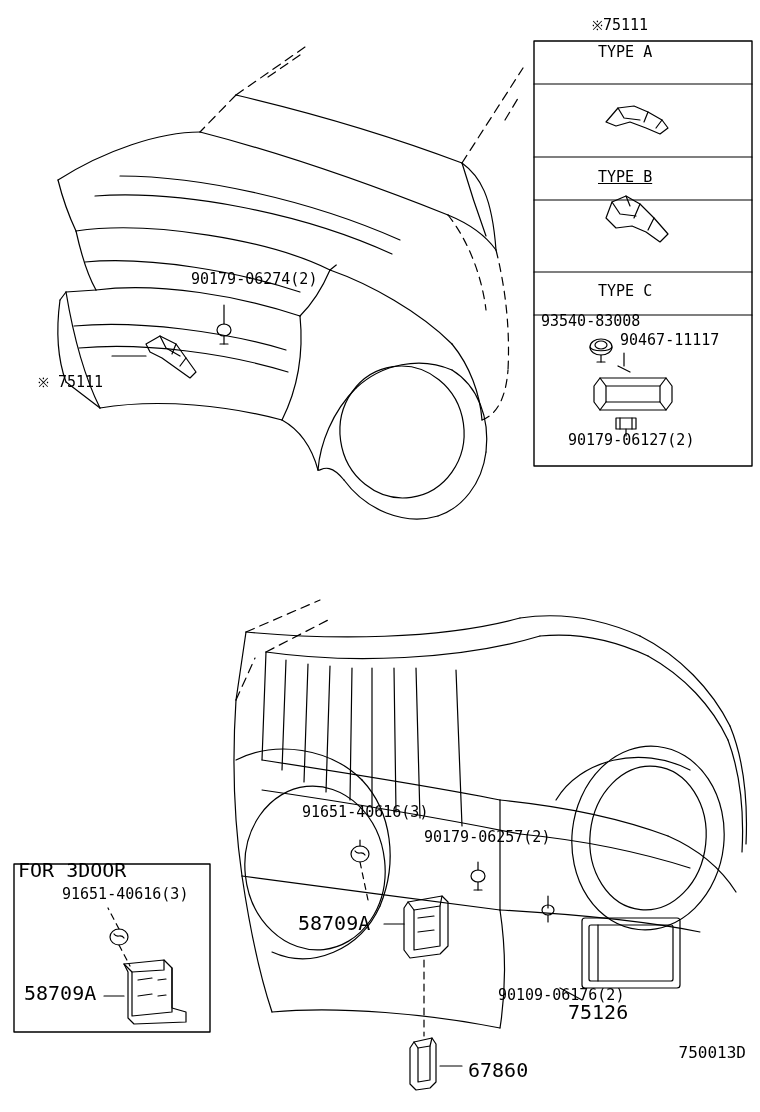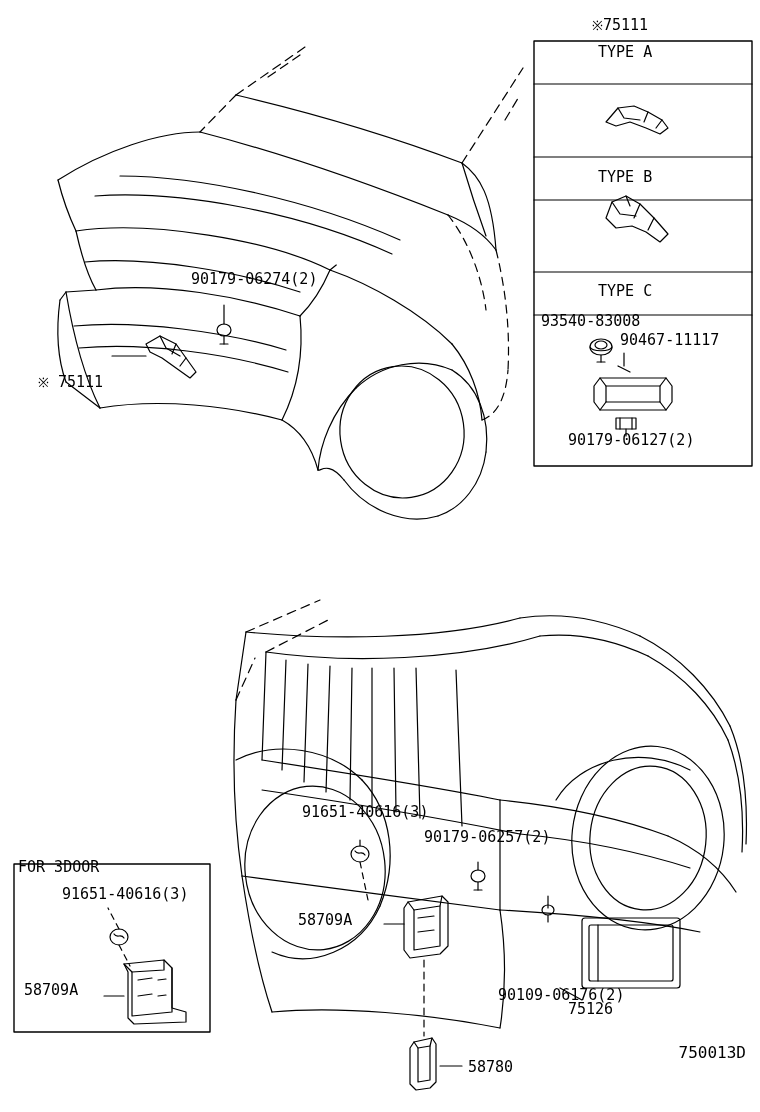--- a/index.html
+++ b/index.html
@@ -29,21 +29,21 @@
   }
   .lbl {
     position: absolute;
     font-family: "DejaVu Sans Mono", monospace;
     font-size: 15px;
     letter-spacing: 0px;
     white-space: nowrap;
     color: #000;
   }
   .lbl-big {
-    font-size: 15px;
+    font-size: 20px;
   }
   .footer-code {
     position: absolute;
     right: 14px;
     bottom: 10px;
     font-size: 16px;
     font-family: "DejaVu Sans Mono", monospace;
     color: #000;
   }
   .star {
@@ -268,36 +268,36 @@
       <path d="M158 996 L 166 995"></path>
 
       <path d="M104 996 L 124 996"></path>
 
     </g>
   </svg>
 
   <div class="lbl" style="left:592px; top:16px;"><span class="star">※</span><span>75111</span></div>
 
   <div class="lbl" style="left:598px; top:43px;">TYPE A</div>
-  <div class="lbl" style="left:598px; top:168px;">TYPE B</div>
+  <div class="lbl" style="left:598px; top:168px;text-decoration:underline;">TYPE B</div>
   <div class="lbl" style="left:598px; top:282px;">TYPE C</div>
 
   <div class="lbl" style="left:541px; top:312px;">93540-83008</div>
   <div class="lbl" style="left:620px; top:331px;">90467-11117</div>
   <div class="lbl" style="left:568px; top:431px;">90179-06127(2)</div>
 
   <div class="lbl" style="left:170px; top:270px;margin-left:21px;">90179-06274(2)</div>
   <div class="lbl" style="left:38px; top:345px;margin-top:28px;"><span class="star">※</span> <span>75111</span></div>
 
   <div class="lbl" style="left:302px; top:803px;">91651-40616(3)</div>
   <div class="lbl" style="left:424px; top:828px;">90179-06257(2)</div>
   <div class="lbl lbl-big" style="left:298px; top:911px;">58709A</div>
   <div class="lbl" style="left:498px; top:986px;">90109-06176(2)</div>
   <div class="lbl lbl-big" style="left:568px; top:1000px;">75126</div>
-  <div class="lbl lbl-big" style="left:468px; top:1058px;">58780</div>
+  <div class="lbl lbl-big" style="left:468px; top:1058px;">67860</div>
 
   <div class="lbl lbl-big" style="left:18px; top:858px;">FOR 3DOOR</div>
   <div class="lbl" style="left:62px; top:885px;">91651-40616(3)</div>
   <div class="lbl lbl-big" style="left:24px; top:981px;">58709A</div>
 
   <div class="footer-code">750013D</div>
 
 </div>
 
 </body></html>

